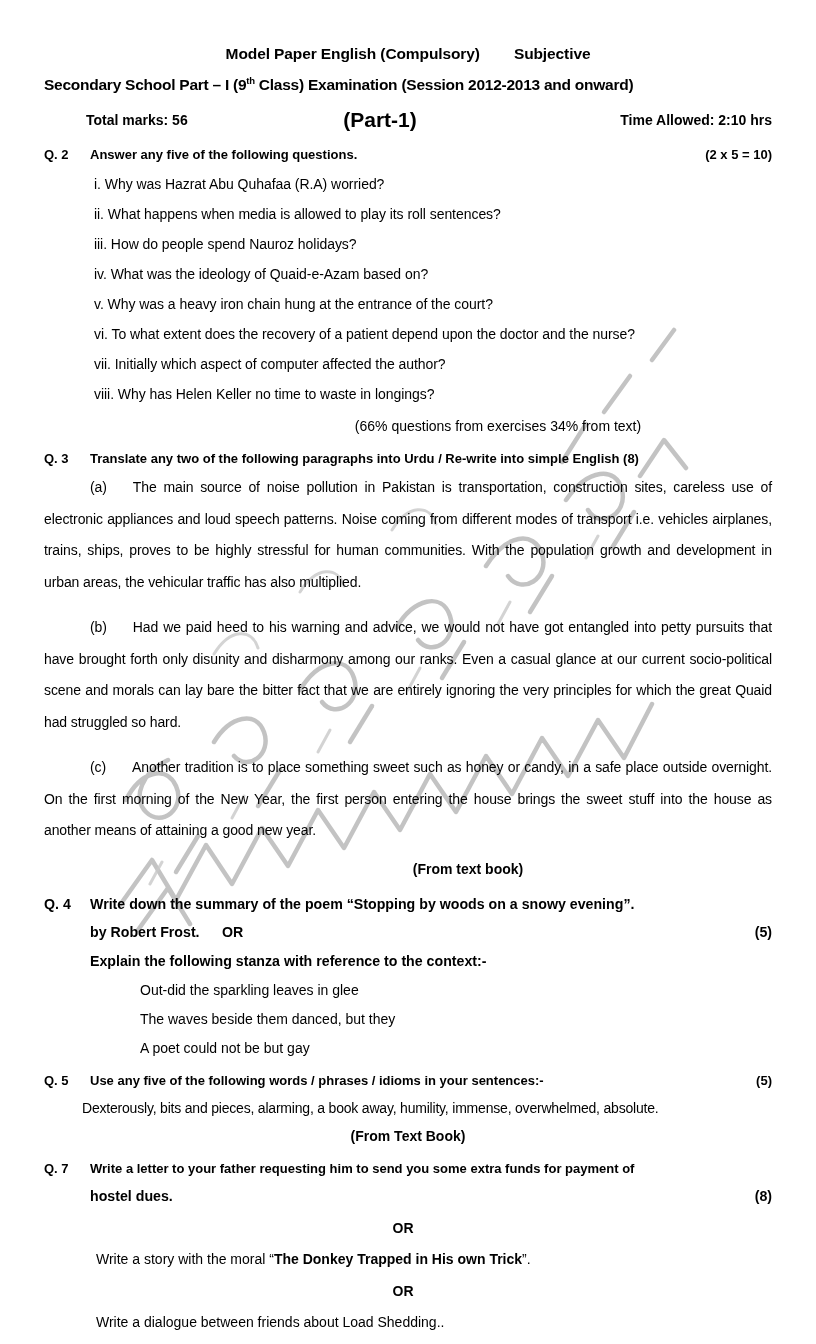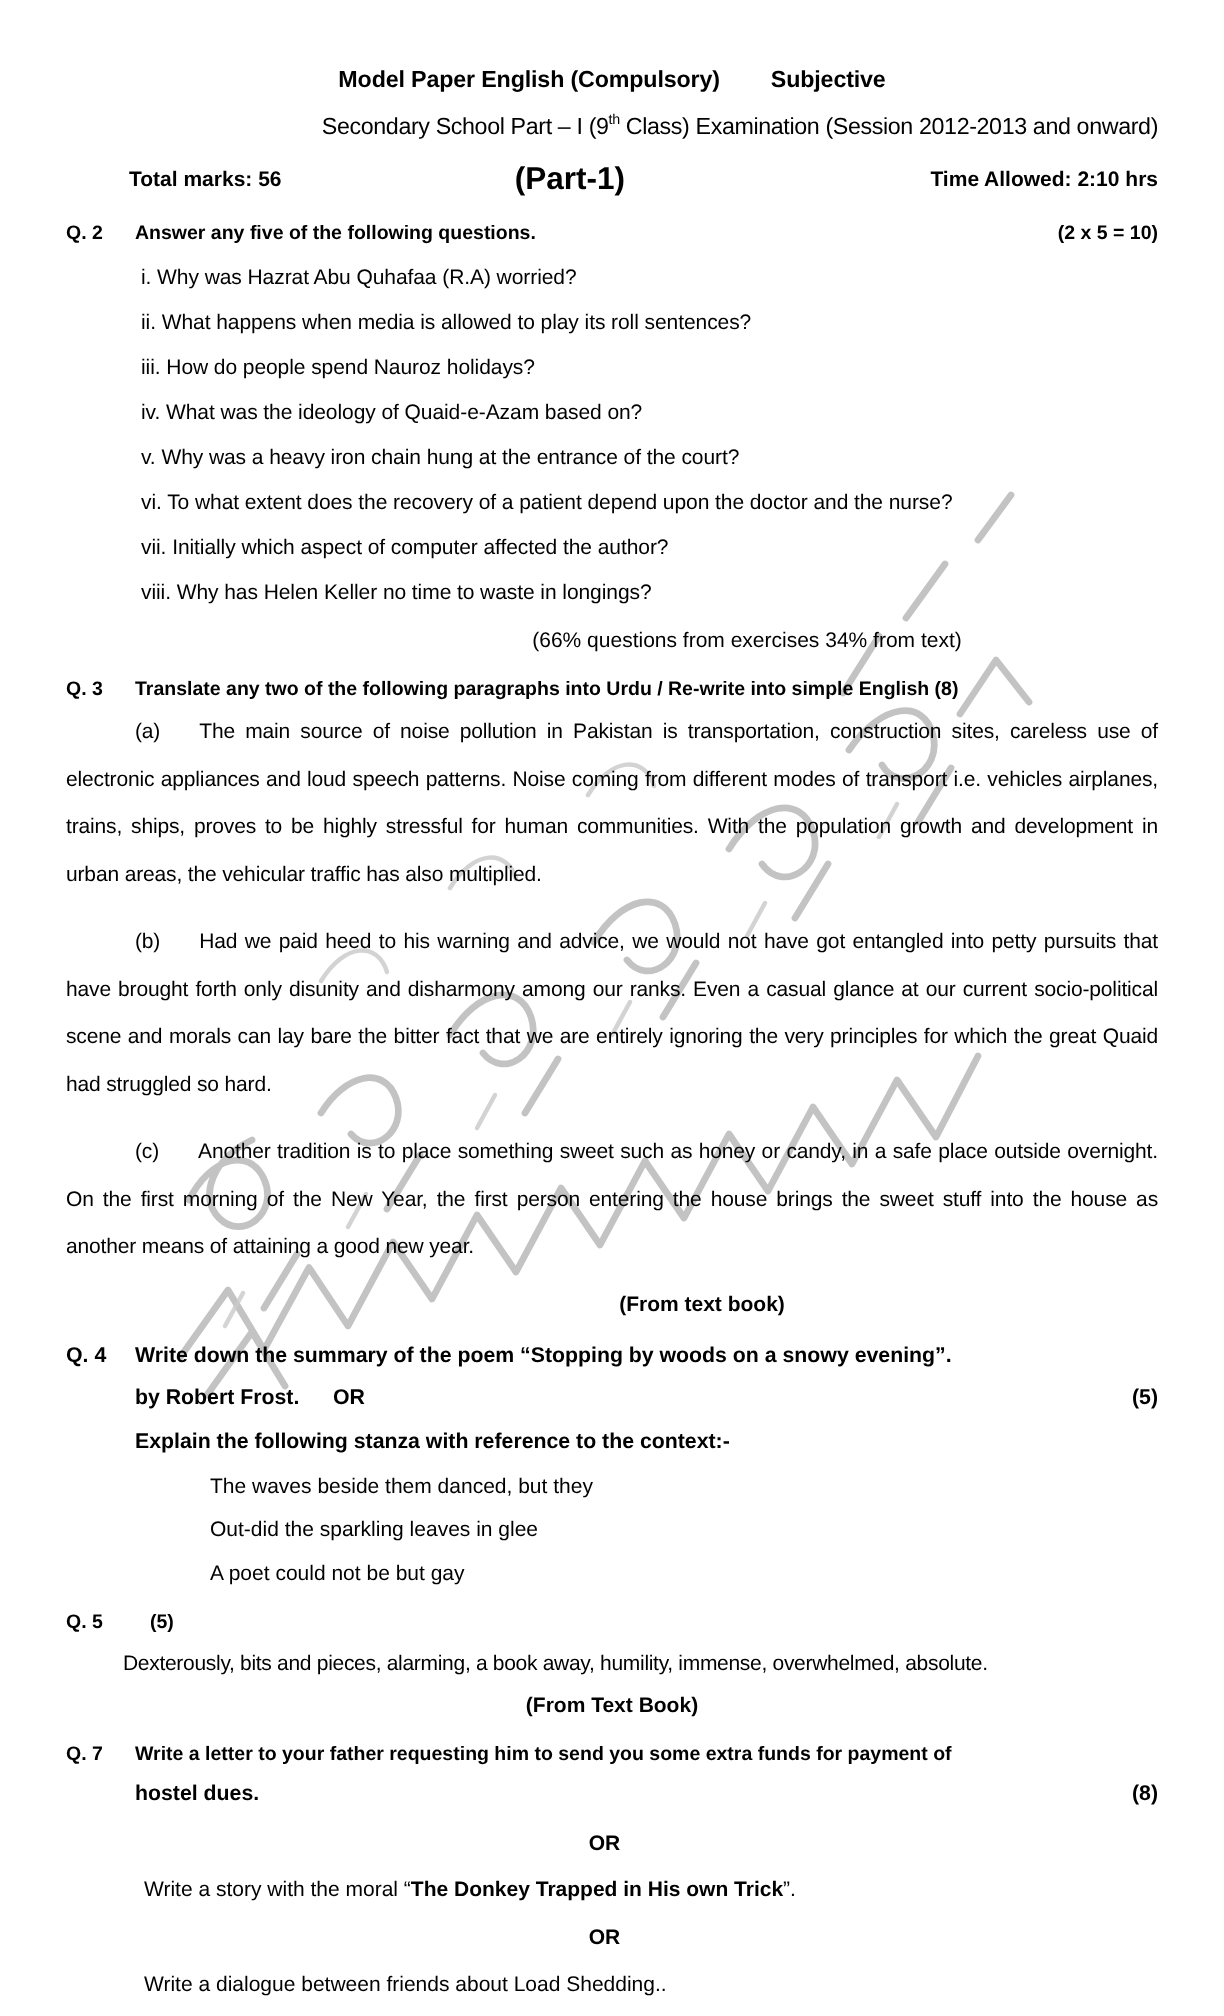--- a/index.html
+++ b/index.html
@@ -42,22 +42,22 @@
   .hdr-line1 {
     text-align: center;
     font-weight: bold;
     font-size: 15.5px;
     padding-top: 45px;
     letter-spacing: -0.1px;
   }
   .hdr-line1 .gap { display: inline-block; width: 34px; }
 
   .hdr-line2 {
-    text-align: right;
-    font-weight: normal;
+    text-align: left;
+    font-weight: bold;
     font-size: 15.5px;
     margin-top: 13px;
     letter-spacing: -0.25px;
   }
   .hdr-line2 sup {
     font-size: 9.5px;
     vertical-align: super;
     line-height: 0;
   }
 
@@ -324,26 +324,27 @@
     </div>
 
     <div class="q4-line2">
       <span class="byline">by Robert Frost.</span>
       <span class="or-mid">OR</span>
       <span class="q-marks">(5)</span>
     </div>
 
     <div class="sub-head">Explain the following stanza with reference to the context:-</div>
 
+    <div class="stanza-line">Out-did the sparkling leaves in glee</div>
     <div class="stanza-line">The waves beside them danced, but they</div>
-    <div class="stanza-line">Out-did the sparkling leaves in glee</div>
     <div class="stanza-line">A poet could not be but gay</div>
 
     <div class="q-row">
       <span class="q-num">Q. 5</span>
+      <span class="q-text">Use any five of the following words / phrases / idioms in your sentences:-</span>
       <span class="q-marks">(5)</span>
     </div>
 
     <div class="plain-indent">Dexterously, bits and pieces, alarming, a book away, humility, immense, overwhelmed, absolute.</div>
 
     <div class="note-center">(From Text Book)</div>
 
     <div class="q-row">
       <span class="q-num">Q. 7</span>
       <span class="q-text">Write a letter to your father requesting him to send you some extra funds for payment of</span>

